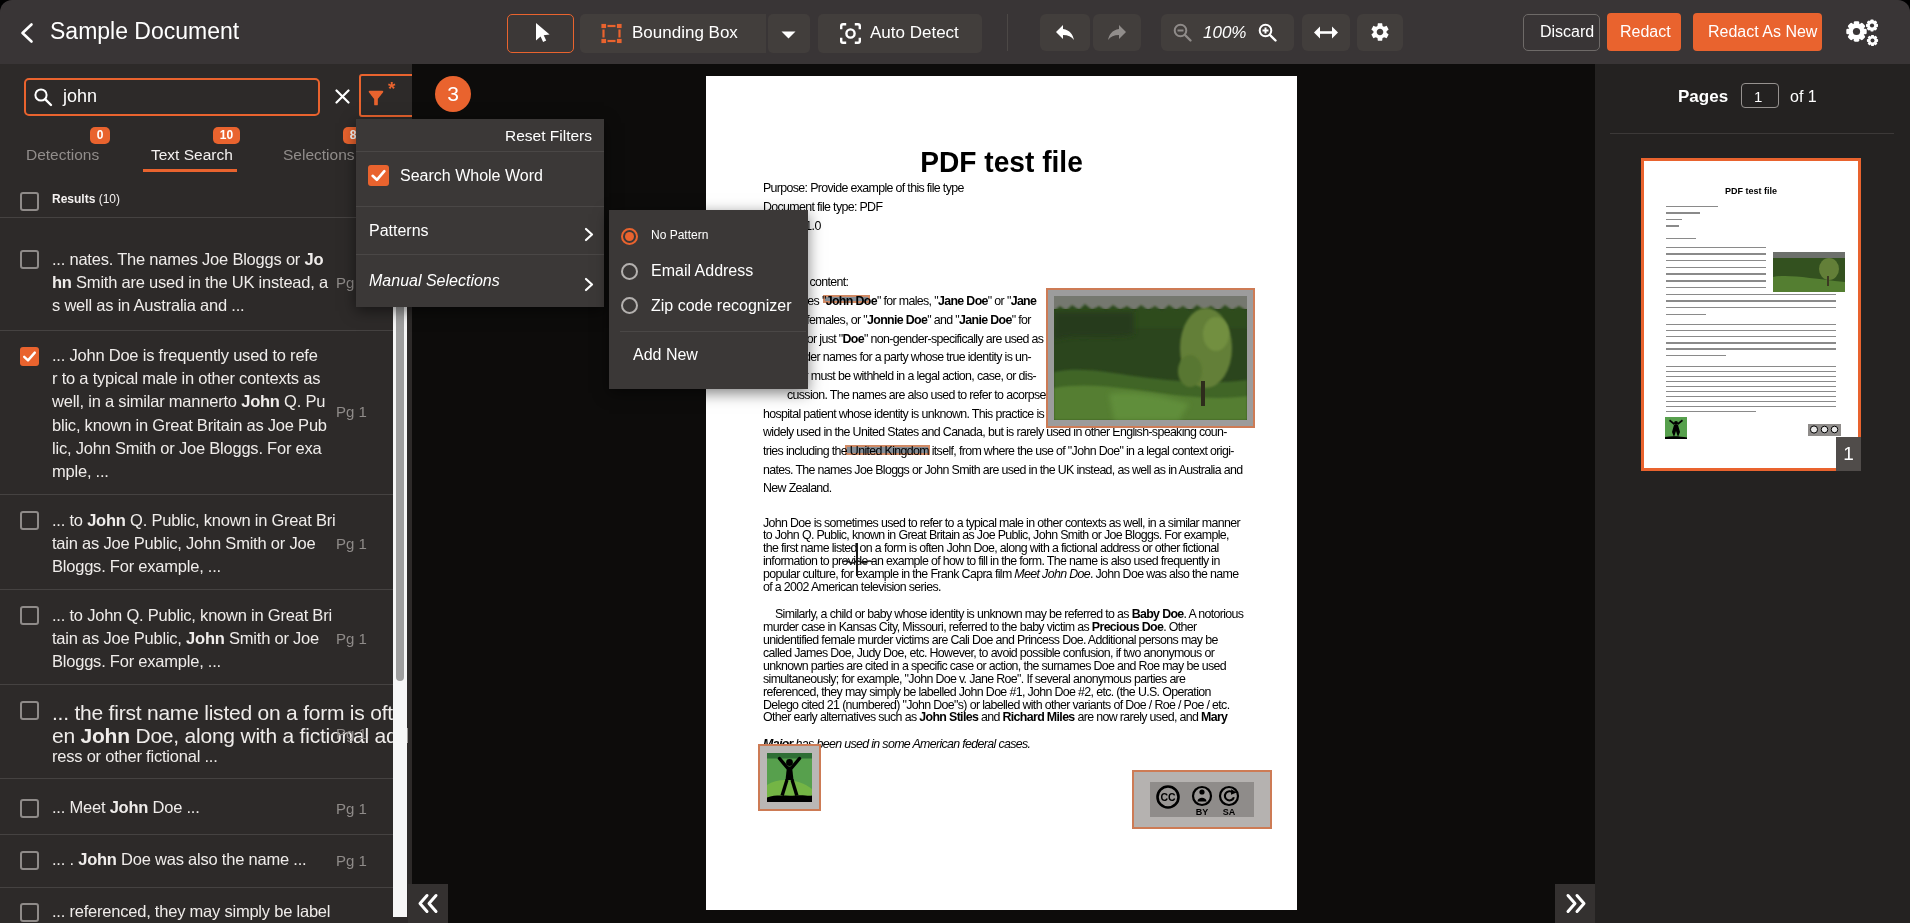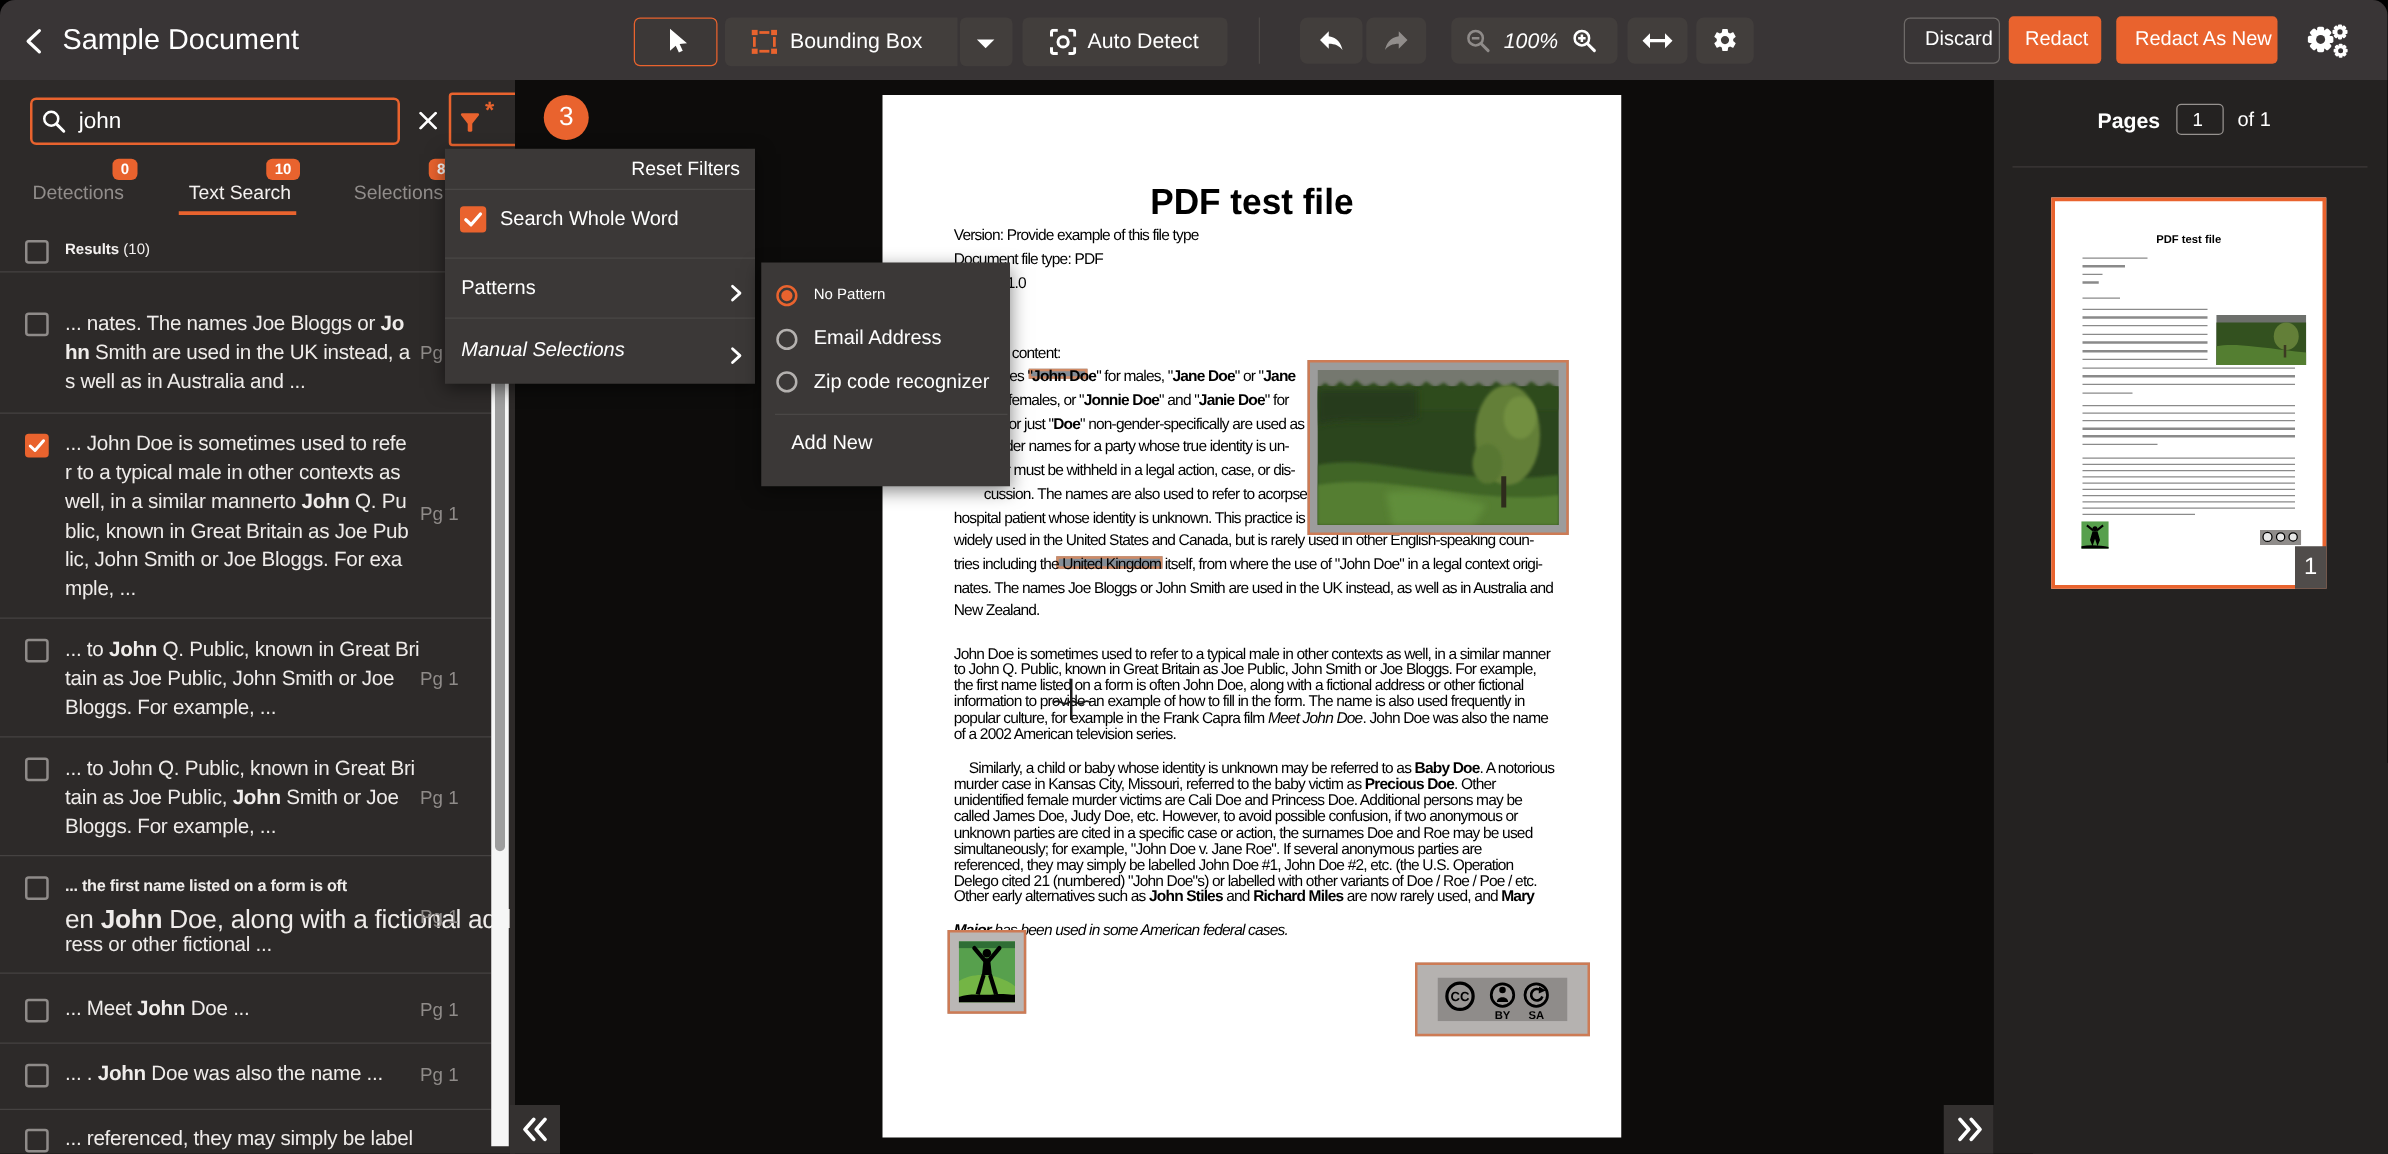--- a/index.html
+++ b/index.html
@@ -144,63 +144,63 @@
 <div class="abs" style="left:20px;top:250px;width:19px;height:19px;border:2px solid #8f8b89;border-radius:3px;"></div>
     <div class="abs nw" style="left:52px;top:249.5px;font-size:16.5px;letter-spacing:-0.22px;color:#efecea;">... nates. The names Joe Bloggs or <b>Jo</b></div>
     <div class="abs nw" style="left:52px;top:272.7px;font-size:16.5px;letter-spacing:-0.22px;color:#efecea;"><b>hn</b> Smith are used in the UK instead, a</div>
     <div class="abs nw" style="left:52px;top:295.9px;font-size:16.5px;letter-spacing:-0.22px;color:#efecea;">s well as in Australia and ...</div>
     <div class="abs nw" style="left:336px;top:274px;font-size:15px;color:#8f8b89;">Pg 1</div>
     <div class="abs" style="left:0px;top:330px;width:393px;height:1px;background:#454241;"></div>
 <div class="abs" style="left:20px;top:347px;width:19px;height:19px;background:#e9632e;border-radius:3px;"></div>
     <svg class="abs" style="left:20px;top:347px;" width="19" height="19" viewBox="0 0 19 19">
       <path d="M4.2 9.8 L8 13.4 L14.8 5.6" fill="none" stroke="#fff" stroke-width="2.4" stroke-linecap="round" stroke-linejoin="round"></path>
     </svg>
-    <div class="abs nw" style="left:52px;top:346.0px;font-size:16.5px;letter-spacing:-0.22px;color:#efecea;">... John Doe is sometimes used to refe</div>
+    <div class="abs nw" style="left:52px;top:346.0px;font-size:16.5px;letter-spacing:-0.22px;color:#efecea;">... John Doe is frequently used to refe</div>
     <div class="abs nw" style="left:52px;top:369.2px;font-size:16.5px;letter-spacing:-0.22px;color:#efecea;">r to a typical male in other contexts as</div>
     <div class="abs nw" style="left:52px;top:392.4px;font-size:16.5px;letter-spacing:-0.22px;color:#efecea;">well, in a similar mannerto <b>John</b> Q. Pu</div>
     <div class="abs nw" style="left:52px;top:415.6px;font-size:16.5px;letter-spacing:-0.22px;color:#efecea;">blic, known in Great Britain as Joe Pub</div>
     <div class="abs nw" style="left:52px;top:438.8px;font-size:16.5px;letter-spacing:-0.22px;color:#efecea;">lic, John Smith or Joe Bloggs. For exa</div>
     <div class="abs nw" style="left:52px;top:462.0px;font-size:16.5px;letter-spacing:-0.22px;color:#efecea;">mple, ...</div>
     <div class="abs nw" style="left:336px;top:403px;font-size:15px;color:#8f8b89;">Pg 1</div>
     <div class="abs" style="left:0px;top:494px;width:393px;height:1px;background:#454241;"></div>
 <div class="abs" style="left:20px;top:511px;width:19px;height:19px;border:2px solid #8f8b89;border-radius:3px;"></div>
     <div class="abs nw" style="left:52px;top:510.5px;font-size:16.5px;letter-spacing:-0.22px;color:#efecea;">... to <b>John</b> Q. Public, known in Great Bri</div>
     <div class="abs nw" style="left:52px;top:533.7px;font-size:16.5px;letter-spacing:-0.22px;color:#efecea;">tain as Joe Public, John Smith or Joe</div>
     <div class="abs nw" style="left:52px;top:556.9px;font-size:16.5px;letter-spacing:-0.22px;color:#efecea;">Bloggs. For example, ...</div>
     <div class="abs nw" style="left:336px;top:535px;font-size:15px;color:#8f8b89;">Pg 1</div>
     <div class="abs" style="left:0px;top:589px;width:393px;height:1px;background:#454241;"></div>
 <div class="abs" style="left:20px;top:606px;width:19px;height:19px;border:2px solid #8f8b89;border-radius:3px;"></div>
     <div class="abs nw" style="left:52px;top:605.5px;font-size:16.5px;letter-spacing:-0.22px;color:#efecea;">... to John Q. Public, known in Great Bri</div>
     <div class="abs nw" style="left:52px;top:628.7px;font-size:16.5px;letter-spacing:-0.22px;color:#efecea;">tain as Joe Public, <b>John</b> Smith or Joe</div>
     <div class="abs nw" style="left:52px;top:651.9px;font-size:16.5px;letter-spacing:-0.22px;color:#efecea;">Bloggs. For example, ...</div>
     <div class="abs nw" style="left:336px;top:630px;font-size:15px;color:#8f8b89;">Pg 1</div>
     <div class="abs" style="left:0px;top:684px;width:393px;height:1px;background:#454241;"></div>
 <div class="abs" style="left:20px;top:701px;width:19px;height:19px;border:2px solid #8f8b89;border-radius:3px;"></div>
-    <div class="abs nw" style="left:52px;top:700.5px;font-size:13px;letter-spacing:-0.22px;color:#efecea;font-weight:bold;">... the first name listed on a form is oft</div>
+    <div class="abs nw" style="left:52px;top:700.5px;font-size:21px;letter-spacing:-0.22px;color:#efecea;">... the first name listed on a form is oft</div>
     <div class="abs nw" style="left:52px;top:723.7px;font-size:21px;letter-spacing:-0.22px;color:#efecea;">en <b>John</b> Doe, along with a fictional add</div>
     <div class="abs nw" style="left:52px;top:746.9px;font-size:16.5px;letter-spacing:-0.22px;color:#efecea;">ress or other fictional ...</div>
     <div class="abs nw" style="left:336px;top:725px;font-size:15px;color:#8f8b89;">Pg 1</div>
     <div class="abs" style="left:0px;top:778px;width:393px;height:1px;background:#454241;"></div>
 <div class="abs" style="left:20px;top:799px;width:19px;height:19px;border:2px solid #8f8b89;border-radius:3px;"></div>
     <div class="abs nw" style="left:52px;top:798.0px;font-size:16.5px;letter-spacing:-0.22px;color:#efecea;">... Meet <b>John</b> Doe ...</div>
     <div class="abs nw" style="left:336px;top:800px;font-size:15px;color:#8f8b89;">Pg 1</div>
     <div class="abs" style="left:0px;top:834px;width:393px;height:1px;background:#454241;"></div>
 <div class="abs" style="left:20px;top:851px;width:19px;height:19px;border:2px solid #8f8b89;border-radius:3px;"></div>
     <div class="abs nw" style="left:52px;top:850.0px;font-size:16.5px;letter-spacing:-0.22px;color:#efecea;">... . <b>John</b> Doe was also the name ...</div>
     <div class="abs nw" style="left:336px;top:852px;font-size:15px;color:#8f8b89;">Pg 1</div>
     <div class="abs" style="left:0px;top:887px;width:393px;height:1px;background:#454241;"></div>
 <div class="abs" style="left:20px;top:903px;width:19px;height:19px;border:2px solid #8f8b89;border-radius:3px;"></div>
     <div class="abs nw" style="left:52px;top:902.0px;font-size:16.5px;letter-spacing:-0.22px;color:#efecea;">... referenced, they may simply be label</div>
 <div class="abs" style="left:393px;top:186px;width:14px;height:731px;background:#f6f6f6;"></div>
 <div class="abs" style="left:396px;top:222px;width:8px;height:459px;background:#9e9e9e;border-radius:4px;"></div>
 <div class="abs" style="left:412px;top:64px;width:1183px;height:859px;background:#0d0c0b;"></div>
 <div class="abs" style="left:706px;top:76px;width:591px;height:834px;background:#fff;"></div>
 <div id="pg" class="abs" style="left:706px;top:76px;width:591px;height:834px;color:#000;">
 <div class="abs" style="left:0;top:70px;width:591px;text-align:center;font-size:29px;font-weight:700;transform:scaleX(0.97);transform-origin:50% 50%;">PDF test file</div>
-<div class="abs nw" style="left:57px;top:105px;font-size:12.4px;letter-spacing:-0.65px;">Version: Provide example of this file type</div>
+<div class="abs nw" style="left:57px;top:105px;font-size:12.4px;letter-spacing:-0.65px;">Purpose: Provide example of this file type</div>
 <div class="abs nw" style="left:57px;top:124px;font-size:12.4px;letter-spacing:-0.65px;">Document file type: PDF</div>
 <div class="abs nw" style="left:57px;top:143px;font-size:12.4px;letter-spacing:-0.65px;">Version: 1.0</div>
 <div class="abs nw" style="left:57px;top:162px;font-size:12.4px;letter-spacing:-0.65px;">Remark:</div>
 <div class="abs nw" style="left:57px;top:199px;font-size:12.4px;letter-spacing:-0.65px;">Example content:</div>
 <div class="abs" style="left:117.3px;top:218.6px;width:47px;height:8.6px;background:#848d96;border:2px solid #d08a65;"></div>
 <div class="abs" style="left:139px;top:369.2px;width:85px;height:10px;background:#848d96;border:2px solid #d08a65;"></div>
 <div class="abs nw" style="left:57px;top:218.3px;font-size:12.4px;letter-spacing:-0.65px;">The names "<b>John Doe</b>" for males, "<b>Jane Doe</b>" or "<b>Jane</b></div>
 <div class="abs nw" style="left:57px;top:237.0px;font-size:12.4px;letter-spacing:-0.65px;"><b>Hux</b>" for females, or "<b>Jonnie Doe</b>" and "<b>Janie Doe</b>" for</div>
 <div class="abs nw" style="left:57px;top:255.7px;font-size:12.4px;letter-spacing:-0.65px;">children, or just "<b>Doe</b>" non-gender-specifically are used as</div>
 <div class="abs nw" style="left:57px;top:274.4px;font-size:12.4px;letter-spacing:-0.65px;">placeholder names for a party whose true identity is un-</div>

